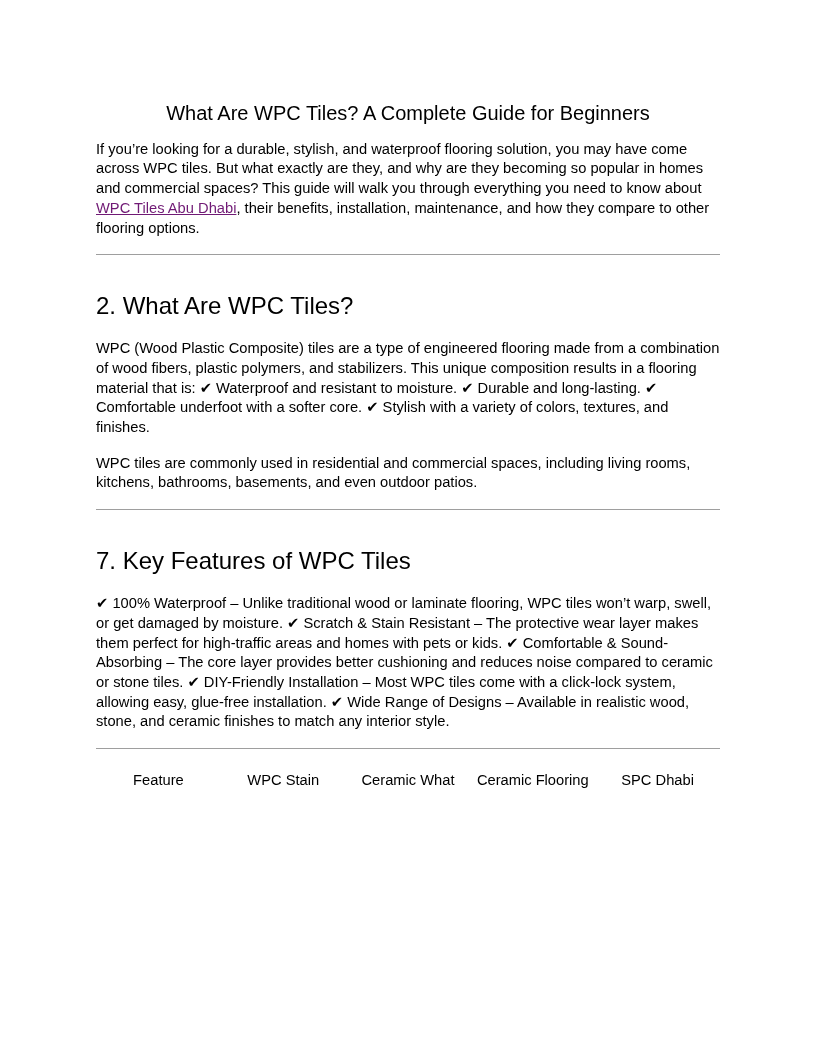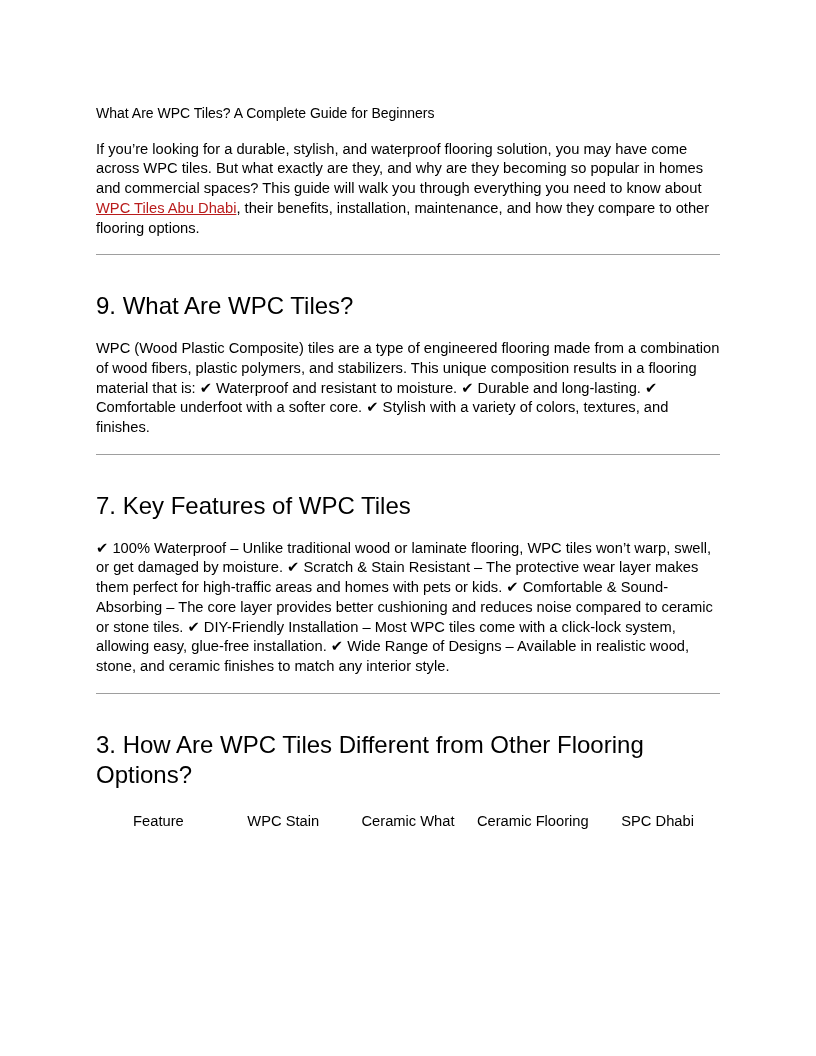--- a/index.html
+++ b/index.html
@@ -14,31 +14,32 @@
     margin: 0 auto;
     background: #ffffff;
     overflow: hidden;
     font-family: "Liberation Sans", sans-serif;
     color: #000000;
   }
   .content {
     padding: 104px 96px 0 96px;
   }
   .doc-title {
-    font-size: 14px;
+    font-size: 20px;
     line-height: 19.7px;
     margin: 0 0 16px 0;
+    text-align: center;
   }
   p.body-text {
     font-size: 14.7px;
     line-height: 19.7px;
     margin: 0 0 16px 0;
   }
   .link {
-    color: #b91c1c;
+    color: #701a75;
     text-decoration: underline;
     cursor: pointer;
   }
   hr.rule {
     border: none;
     border-top: 1px solid #9e9e9e;
     margin: 15px 0 0 0;
     height: 0;
   }
   h1.section-heading {
@@ -68,34 +69,34 @@
 
 <div class="page">
   <div class="content">
 
     <p class="doc-title">What Are WPC Tiles? A Complete Guide for Beginners</p>
 
     <p class="body-text"><span>If you’re looking for a durable, stylish, and waterproof flooring solution, you may have come across WPC tiles. But what exactly are they, and why are they becoming so popular in homes and commercial spaces? This guide will walk you through everything you need to know about </span><a class="link">WPC Tiles Abu Dhabi</a><span>, their benefits, installation, maintenance, and how they compare to other flooring options.</span></p>
 
     <hr class="rule">
 
-    <h1 class="section-heading">9. What Are WPC Tiles?</h1>
+    <h1 class="section-heading">2. What Are WPC Tiles?</h1>
 
     <p class="body-text">WPC (Wood Plastic Composite) tiles are a type of engineered flooring made from a combination of wood fibers, plastic polymers, and stabilizers. This unique composition results in a flooring material that is: ✔ Waterproof and resistant to moisture. ✔ Durable and long-lasting. ✔ Comfortable underfoot with a softer core. ✔ Stylish with a variety of colors, textures, and finishes.</p>
 
+    <p class="body-text">WPC tiles are commonly used in residential and commercial spaces, including living rooms, kitchens, bathrooms, basements, and even outdoor patios.</p>
 
     <hr class="rule">
 
     <h1 class="section-heading">7. Key Features of WPC Tiles</h1>
 
     <p class="body-text">✔ 100% Waterproof – Unlike traditional wood or laminate flooring, WPC tiles won’t warp, swell, or get damaged by moisture. ✔ Scratch &amp; Stain Resistant – The protective wear layer makes them perfect for high-traffic areas and homes with pets or kids. ✔ Comfortable &amp; Sound-Absorbing – The core layer provides better cushioning and reduces noise compared to ceramic or stone tiles. ✔ DIY-Friendly Installation – Most WPC tiles come with a click-lock system, allowing easy, glue-free installation. ✔ Wide Range of Designs – Available in realistic wood, stone, and ceramic finishes to match any interior style.</p>
 
     <hr class="rule">
 
-    <h1 class="section-heading">3. How Are WPC Tiles Different from Other Flooring Options?</h1>
 
     <table class="compare-table">
       <thead>
         <tr>
           <th>Feature</th>
           <th>WPC Stain</th>
           <th>Ceramic What</th>
           <th>Ceramic Flooring</th>
           <th>SPC Dhabi</th>
         </tr>

